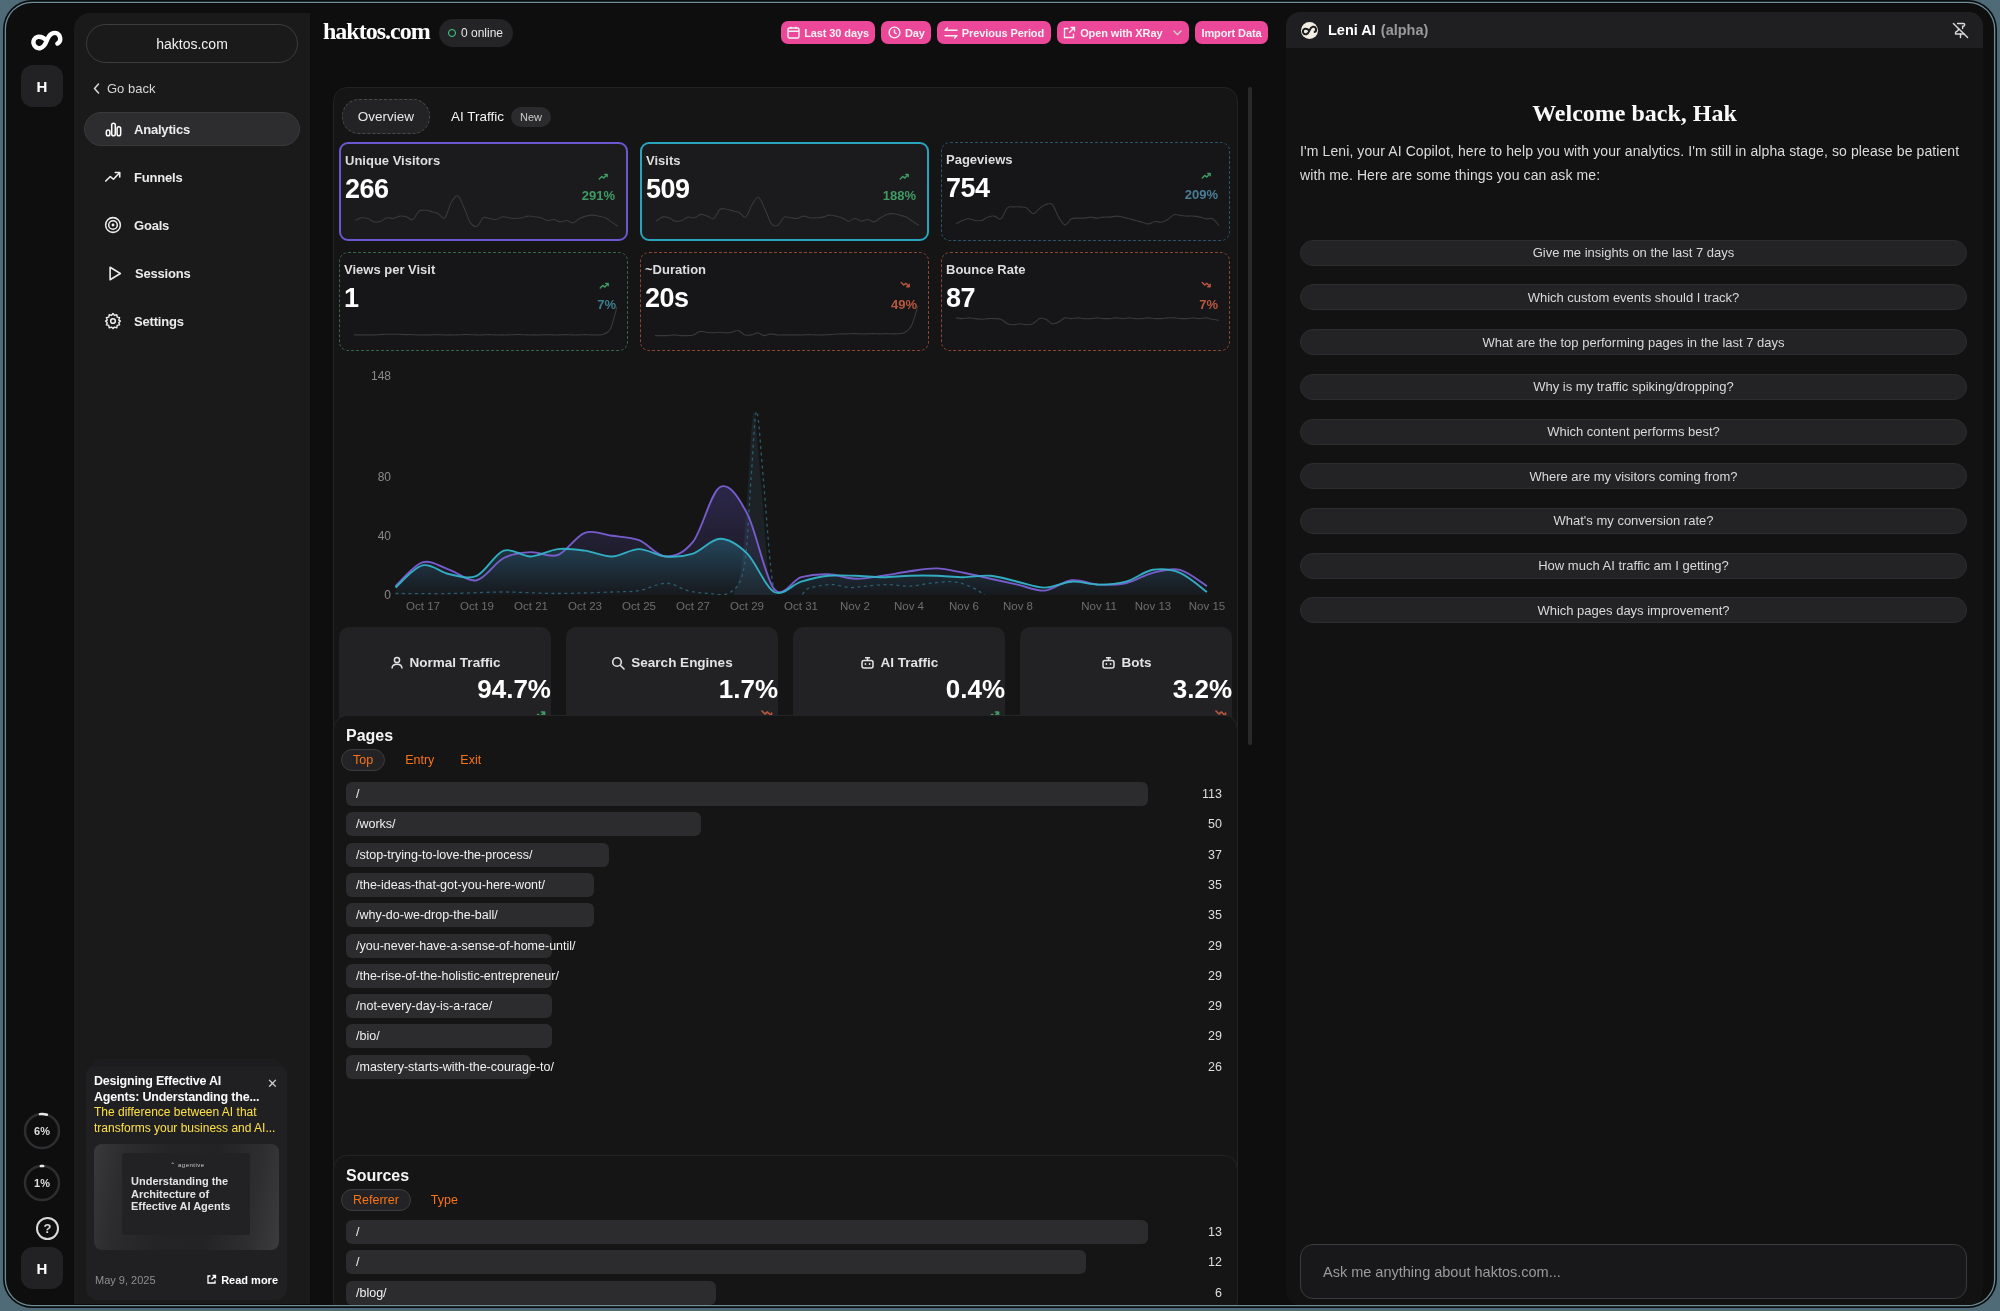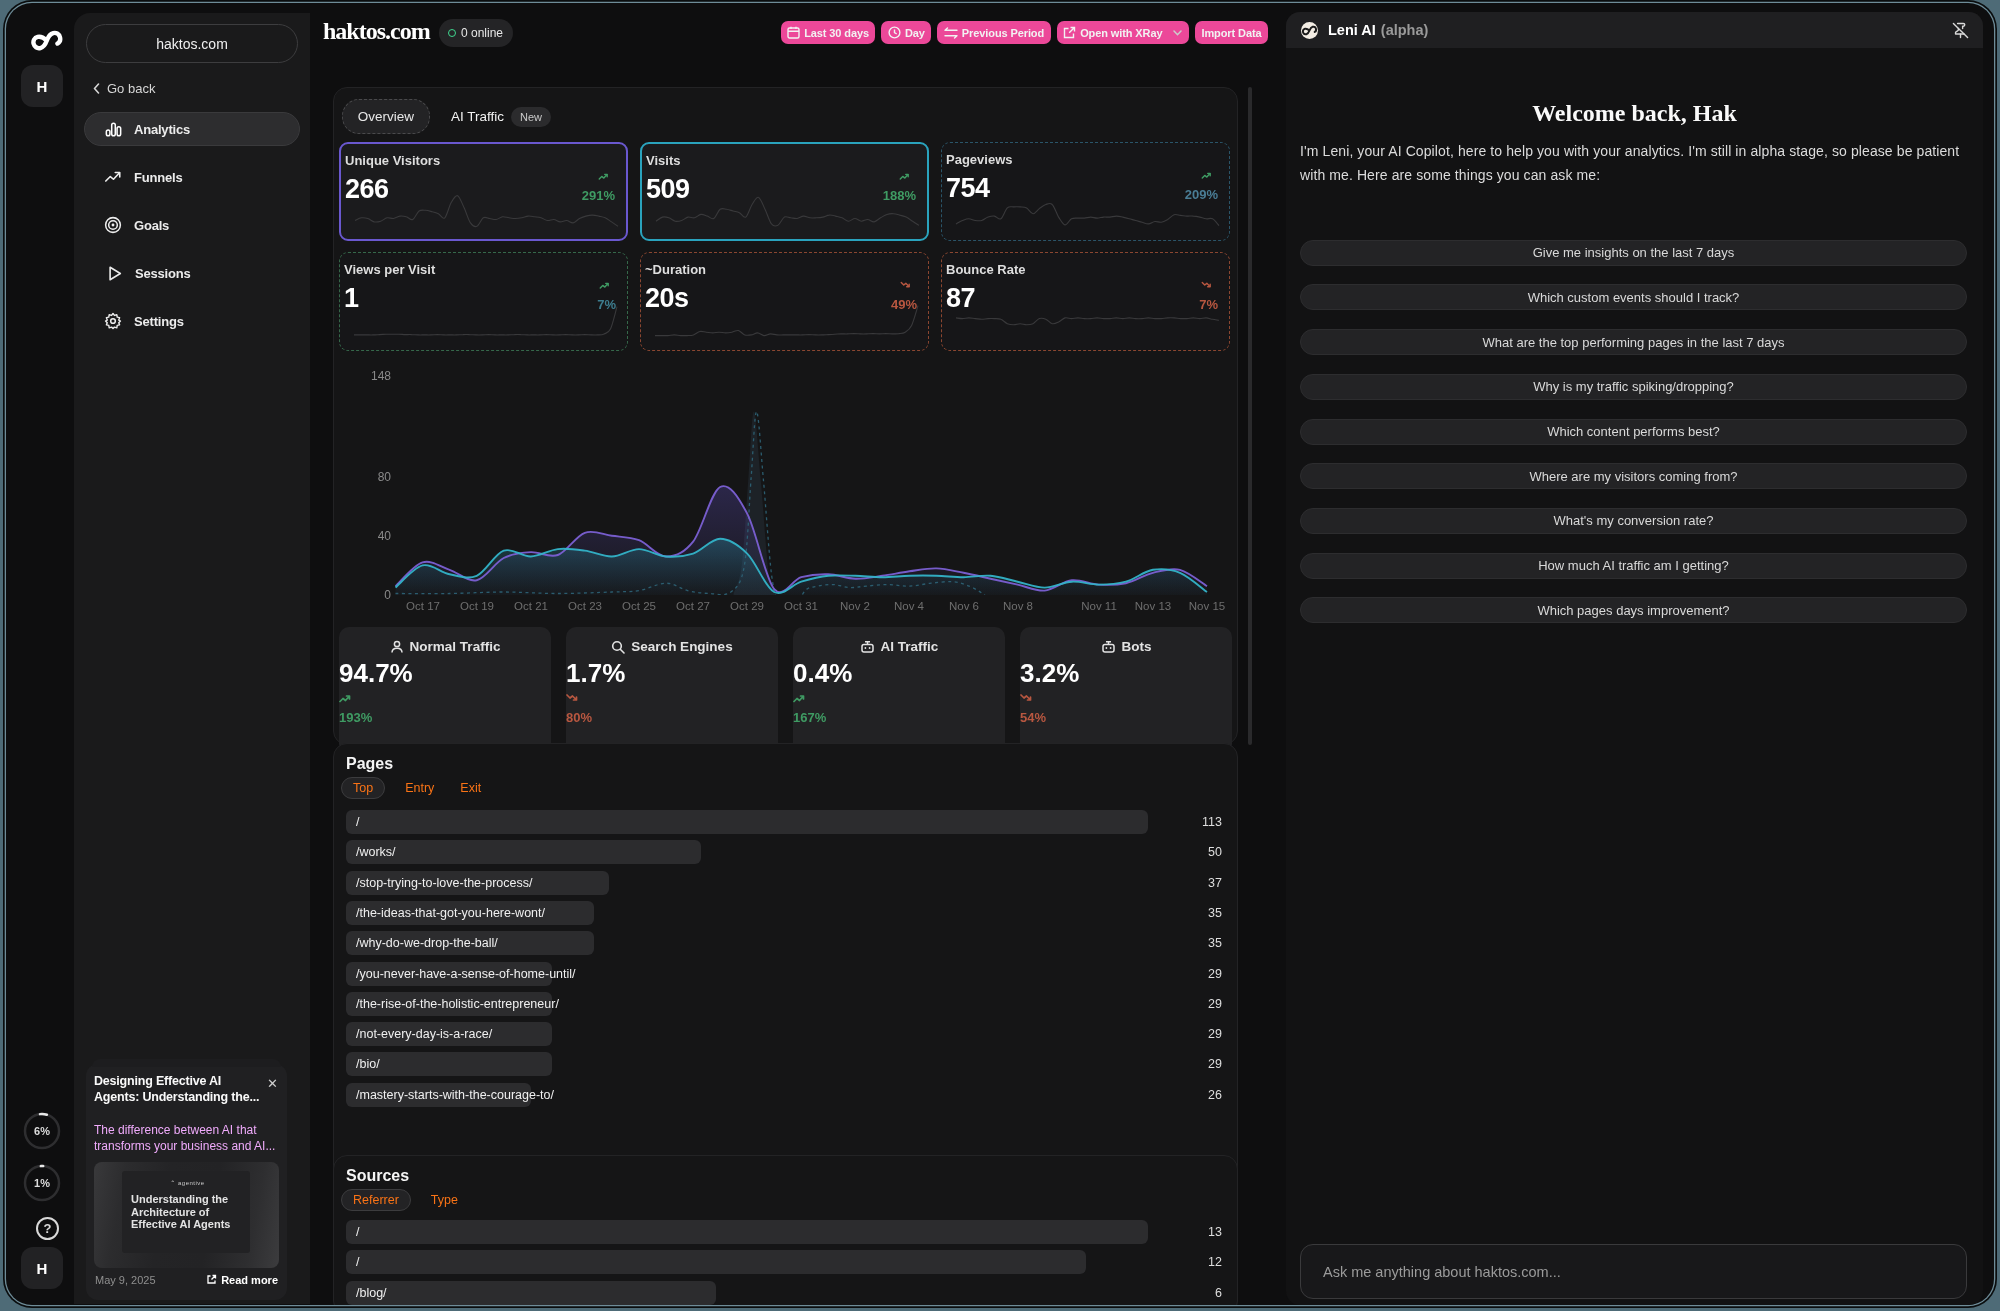--- a/index.html
+++ b/index.html
@@ -16,21 +16,21 @@
 .goback{position:absolute;left:19px;top:68px;font-size:13px;color:#d6d6d6;display:flex;align-items:center;gap:7px}
 .nav{position:absolute;left:10px;top:99px;width:216px}
 .navitem{height:34px;margin-bottom:14px;display:flex;align-items:center;gap:12px;padding-left:20px;font-size:13px;color:#ececec;font-weight:bold;letter-spacing:-.2px}
 .navitem.active{background:#2d2d2f;border-radius:17px;border:1px solid #3a3a3c}
 .navitem svg{flex:0 0 auto}
 
 .blog{position:absolute;left:12px;top:1051px;width:201px;height:236px;background:#202022;border-radius:12px;padding:10px 8px 8px 8px}
 .blog .stack{position:absolute;left:6px;top:-5px;right:6px;height:8px;background:#1d1d1f;border-radius:8px 8px 0 0}
 .blog h4{font-size:12.5px;line-height:15.5px;color:#fafafa;width:184px;font-weight:bold;letter-spacing:-.2px}
 .blog .x{position:absolute;right:9px;top:12px;color:#cfcfcf;font-size:13px}
-.blog p{font-size:12px;line-height:15.5px;color:#f0abfc;margin-top:18px}
+.blog p{font-size:12px;line-height:15.5px;color:#fde047;margin-top:0}
 .thumb{margin-top:8px;width:185px;height:106px;border-radius:8px;background:linear-gradient(100deg,#39393b 0%,#2c2c2e 16%,#242426 38%,#232325 62%,#2e2e30 84%,#3c3c3e 100%);position:relative;overflow:hidden}
 .thumb .inner{position:absolute;left:28px;top:9px;width:128px;height:82px;background:#222224;border-radius:3px;padding:8px 6px 0 9px}
 .thumb .agent{font-size:6px;color:#cccccc;text-align:center;letter-spacing:.5px}
 .thumb .ttl{margin-top:7px;font-size:11px;line-height:12.5px;font-weight:bold;color:#e3e3e3}
 .blog .foot{position:absolute;left:9px;right:9px;bottom:14px;display:flex;justify-content:space-between;align-items:center}
 .blog .date{font-size:11px;color:#8f8f8f}
 .blog .rm{font-size:11px;color:#fff;font-weight:bold;display:flex;align-items:flex-start;gap:4px}
 
 .main{position:absolute;left:304px;top:0;width:960px;height:100%}
 .mtitle{position:absolute;left:13px;top:15px;font-family:"Liberation Serif",serif;font-weight:bold;font-size:24px;color:#fff;letter-spacing:-1px}
@@ -41,21 +41,21 @@
 .ovcard{position:absolute;left:23px;top:84px;width:905px;height:658px;background:#151516;border:1px solid #232325;border-radius:14px}
 .tab1{position:absolute;left:8px;top:11px;width:88px;height:35px;background:#232325;border:1px dashed #4a4a4c;border-radius:17px;display:flex;align-items:center;justify-content:center;font-size:13.5px;color:#e8e8e8}
 .tab2{position:absolute;left:117px;top:21px;font-size:13.5px;color:#f2f2f2}
 .newb{position:absolute;left:177px;top:19px;height:20px;padding:0 9px;background:#2b2b2d;border-radius:10px;font-size:11px;color:#c9c9c9;display:flex;align-items:center}
 .scard{position:absolute;width:289px;height:99px;border-radius:9px;background:#19191b;padding:9px 4px}
 .scard .lbl{font-size:13px;font-weight:bold;color:#dedede}
 .scard .val{font-size:27px;font-weight:bold;color:#fff;margin-top:6px;letter-spacing:-.5px}
 .scard .pct{position:absolute;right:11px;top:44px;font-size:13px;font-weight:bold}
 .scard svg.tr{position:absolute;right:13px;top:27px}
 .scard svg.sp{position:absolute;left:0;bottom:2px}
-.tile{position:absolute;width:212px;height:127px;background:#222224;border-radius:10px;text-align:left;padding-top:12px}
+.tile{position:absolute;width:212px;height:127px;background:#222224;border-radius:10px;text-align:right;padding-top:28px}
 .tile .tl{font-size:13.5px;font-weight:bold;color:#e3e3e3;display:flex;align-items:center;justify-content:center;gap:6px}
 .tile .tv{font-size:26px;font-weight:bold;color:#fff;margin-top:4px}
 .tile .tp{font-size:13px;font-weight:bold;margin-top:2px}
 .g{color:#3f9b63}.r{color:#b85740}.bl{color:#4a7d95}.tealp{color:#3d7d8f}
 .panel{position:absolute;background:#151516;border:1px solid #232325;border-radius:14px;left:23px}
 .ptitle{font-size:16px;font-weight:bold;color:#f5f5f5;position:absolute;left:12px;top:11px}
 .ptabs{position:absolute;left:7px;top:33px;display:flex;align-items:center}
 .ptab{height:22px;padding:0 11px;font-size:12.5px;color:#f97316;display:flex;align-items:center}
 .ptab.on{background:#232325;border:1px solid #3c3c3e;border-radius:12px}
 .brow{position:absolute;left:12px;height:24px}
@@ -312,21 +312,21 @@
   <div class="tile" style="left:686px;top:539px"><div class="tl"><svg width="15" height="14" viewBox="0 0 15 14">
               <rect x="2" y="4.5" width="11" height="7.5" rx="2" fill="none" stroke="#e3e3e3" stroke-width="1.5"></rect>
               <path d="M7.5,4.5 V1.8 M5,1.8 H10" stroke="#e3e3e3" stroke-width="1.5"></path>
               <circle cx="5.4" cy="8" r=".9" fill="#e3e3e3"></circle>
               <circle cx="9.6" cy="8" r=".9" fill="#e3e3e3"></circle>
             </svg>Bots</div><div class="tv">3.2%</div><svg width="17" height="12" viewBox="0 0 17 12" style="margin-top:3px">
             <path d="M1,3 L4,6 L6.5,4 L10,7.5 M7.5,8 L10.5,8 L10.5,5" fill="none" stroke="#b85740" stroke-width="1.7" stroke-linecap="round" stroke-linejoin="round"></path>
           </svg><div class="tp r">54%</div></div>
 
   </div>
-<div class="panel" style="top:740px;width:905px;height:483px">
+<div class="panel" style="top:712px;width:905px;height:483px">
   <div class="ptitle">Pages</div>
   <div class="ptabs">
           <div class="ptab on">Top</div>
           <div class="ptab" style="margin-left:9px">Entry</div>
           <div class="ptab" style="margin-left:4px">Exit</div>
         </div>
   <div class="brow" style="top:66px;width:880px">
           <div class="bbar" style="width:802px"></div>
           <div class="btxt">/</div>
           <div class="bnum" style="right:4px">113</div>

